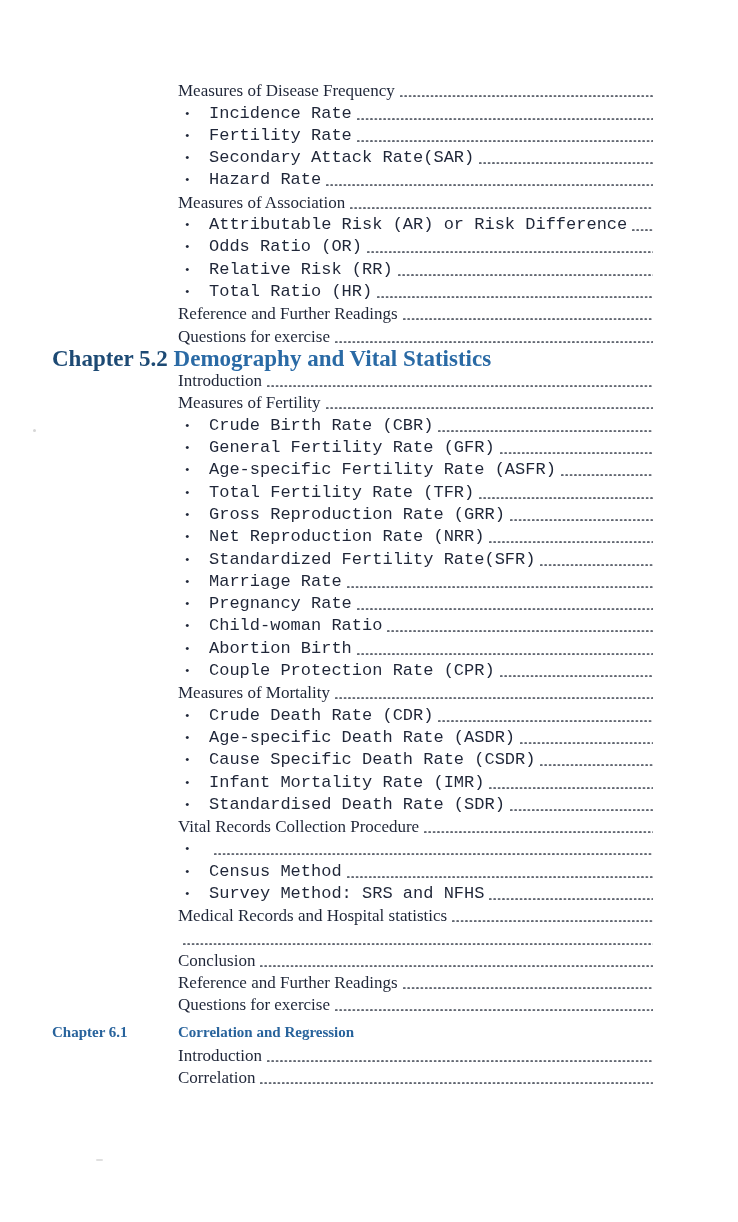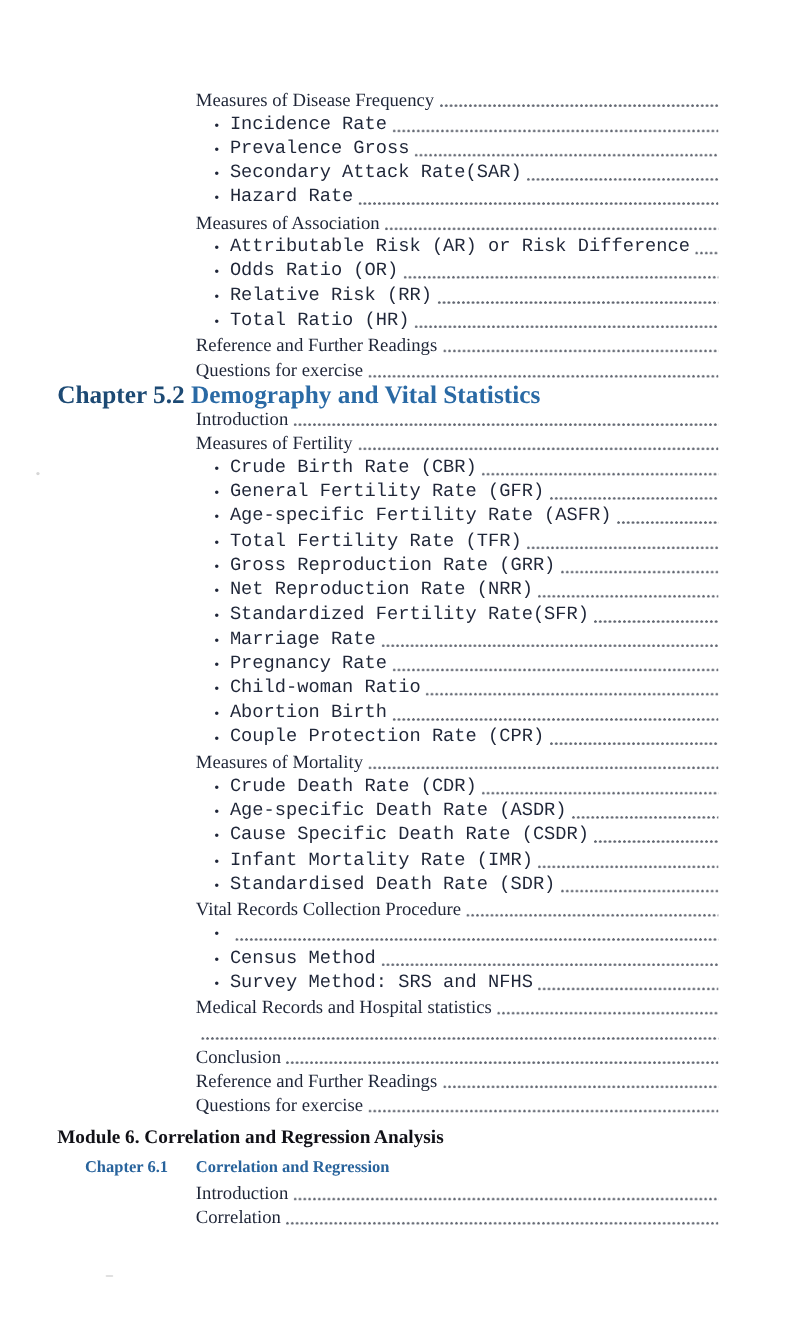--- a/index.html
+++ b/index.html
@@ -2,21 +2,21 @@
 <html style="--page-bg: #ffffff; --body-text: #1f2638; --leader-color: #474d59; --ch52-prefix: #1d4a74; --ch52-title: #2a6aa5; --ch61-color: #28639c; --module-color: #101016;"><head>
 <meta charset="utf-8">
 <style>
   html,body{margin:0;padding:0;}
   body{
     width:738px;height:1222px;background:var(--page-bg,#fff);
     font-family:"Liberation Serif","DejaVu Serif",serif;
     -webkit-font-smoothing:antialiased;
   }
   .page{position:relative;width:738px;height:1222px;overflow:hidden;background:var(--page-bg,#fff);}
-  #toc{position:absolute;top:79px;left:0;right:0;text-align:center;}
+  #toc{position:absolute;top:79px;left:0;right:0;}
   .row{
     display:flex;align-items:flex-end;
     height:22.3px;line-height:21px;font-size:17px;
     color:var(--body-text,#1f2638);
     margin-left:178px;margin-right:85px;
   }
   .row .label{white-space:nowrap;}
   .row .dot{
     flex:none;width:24px;margin-left:7px;font-size:13px;line-height:20px;
     color:var(--body-text,#1f2638);
@@ -55,21 +55,21 @@
         <span class="label">Measures of Disease Frequency</span>
         <span class="leader"></span>
       </div>
       <div class="row bulleted">
         <span class="dot">•</span>
         <span class="label">Incidence Rate</span>
         <span class="leader"></span>
       </div>
       <div class="row bulleted">
         <span class="dot">•</span>
-        <span class="label">Prevalence Gross</span>
+        <span class="label">Fertility Rate</span>
         <span class="leader"></span>
       </div>
       <div class="row bulleted">
         <span class="dot">•</span>
         <span class="label">Secondary Attack Rate(SAR)</span>
         <span class="leader"></span>
       </div>
       <div class="row bulleted">
         <span class="dot">•</span>
         <span class="label">Hazard Rate</span>
@@ -237,23 +237,20 @@
         <span class="label">Conclusion</span>
         <span class="leader"></span>
       </div>
       <div class="row entry">
         <span class="label">Reference and Further Readings</span>
         <span class="leader"></span>
       </div>
       <div class="row entry">
         <span class="label">Questions for exercise</span>
         <span class="leader"></span>
-      </div>
-      <div class="row module">
-        <span class="label">Module 6. Correlation and Regression Analysis</span>
       </div>
       <div class="row chapter61">
         <span class="num">Chapter 6.1</span>
         <span class="label">Correlation and Regression</span>
       </div>
       <div class="row entry">
         <span class="label">Introduction</span>
         <span class="leader"></span>
       </div>
       <div class="row entry">

